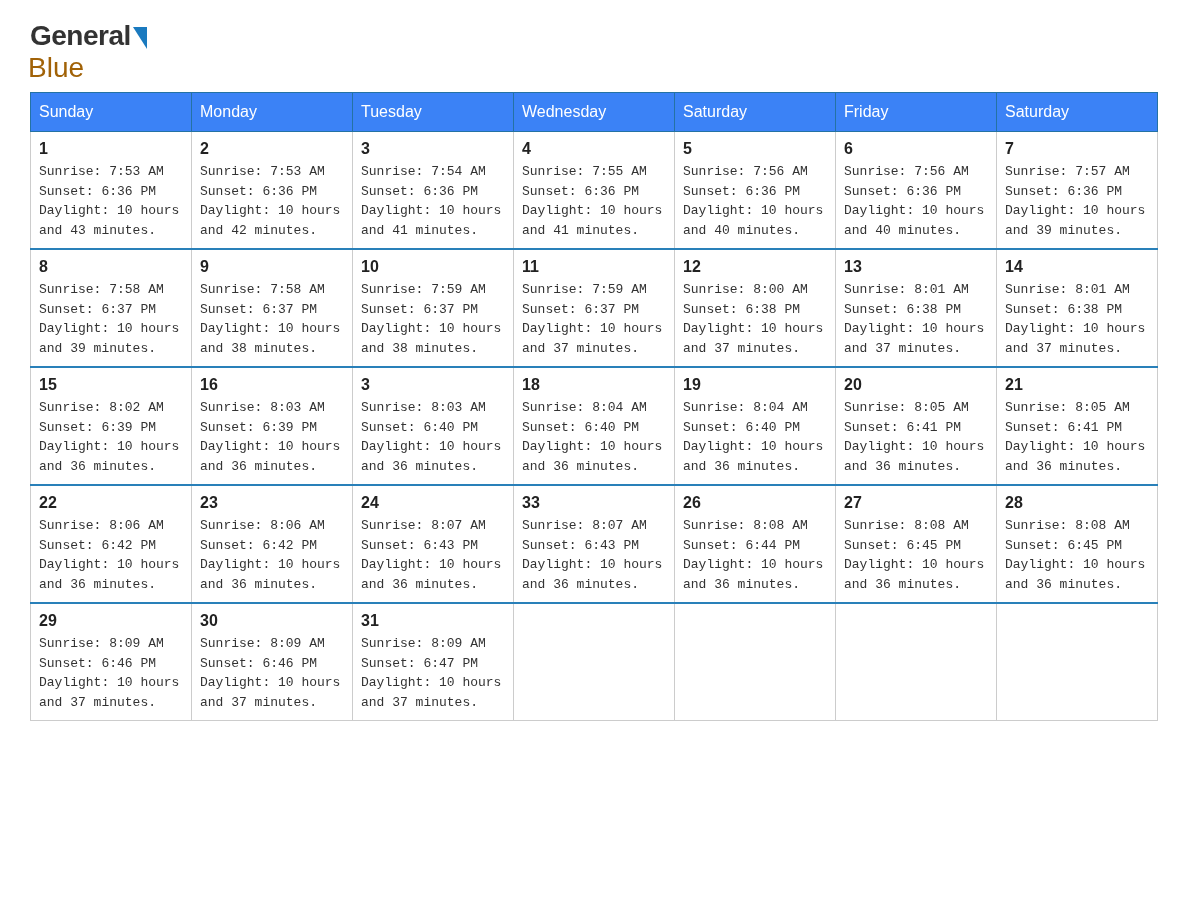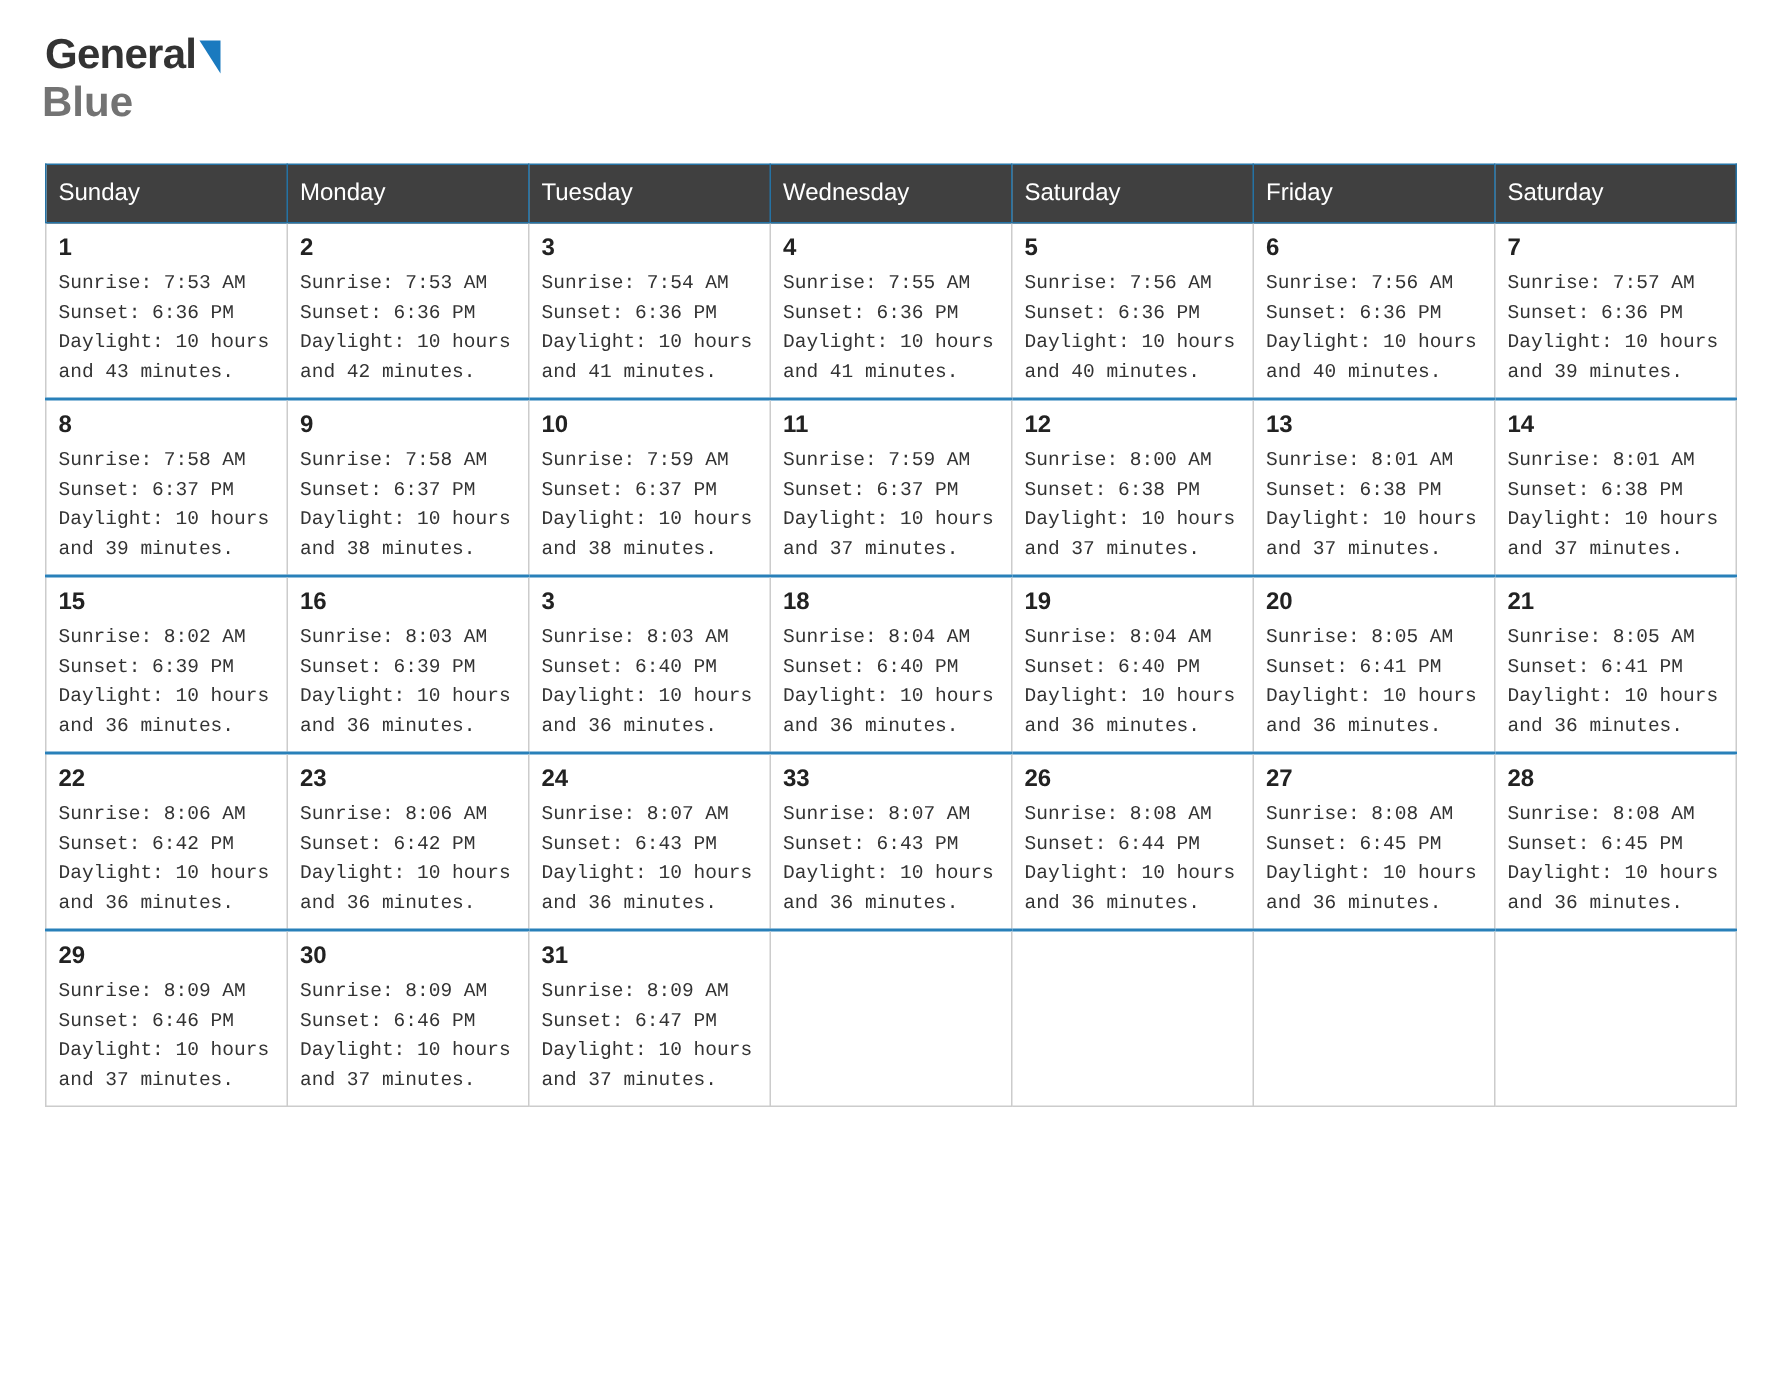--- a/index.html
+++ b/index.html
@@ -7,21 +7,21 @@
       font-family: Arial, sans-serif;
       background: #fff;
       width: 1188px;
       min-height: 918px;
       padding: 20px 30px;
     }
     .header {
       display: flex;
       justify-content: space-between;
       align-items: center;
-      margin-bottom: 25px;
+      margin-bottom: 8px;
     }
     .logo {
       display: flex;
       flex-direction: column;
       align-items: flex-start;
     }
     .logo-top {
       display: flex;
       align-items: center;
     }
@@ -35,22 +35,22 @@
       width: 0;
       height: 0;
       border-left: 14px solid transparent;
       border-right: 0px solid transparent;
       border-top: 22px solid #1a7abf;
       margin-left: 2px;
       margin-top: 4px;
     }
     .logo-blue {
       font-size: 28px;
-      font-weight: bold;
-      color: #737373;
+      font-weight: normal;
+      color: #a16207;
       margin-left: -2px;
     }
     .title-section {
       text-align: right;
     }
     .month-title {
       font-size: 52px;
       font-weight: normal;
       color: #222;
       line-height: 1.1;
@@ -59,21 +59,21 @@
       font-size: 22px;
       color: #444;
       margin-top: 4px;
     }
     .calendar {
       width: 100%;
       border-collapse: collapse;
       border: 1px solid #ccc;
     }
     .calendar th {
-      background-color: #404040;
+      background-color: #3b82f6;
       color: #fff;
       font-size: 16px;
       font-weight: normal;
       padding: 10px 8px;
       text-align: left;
       border: 1px solid #2472a4;
     }
     .calendar td {
       vertical-align: top;
       padding: 8px 8px;

